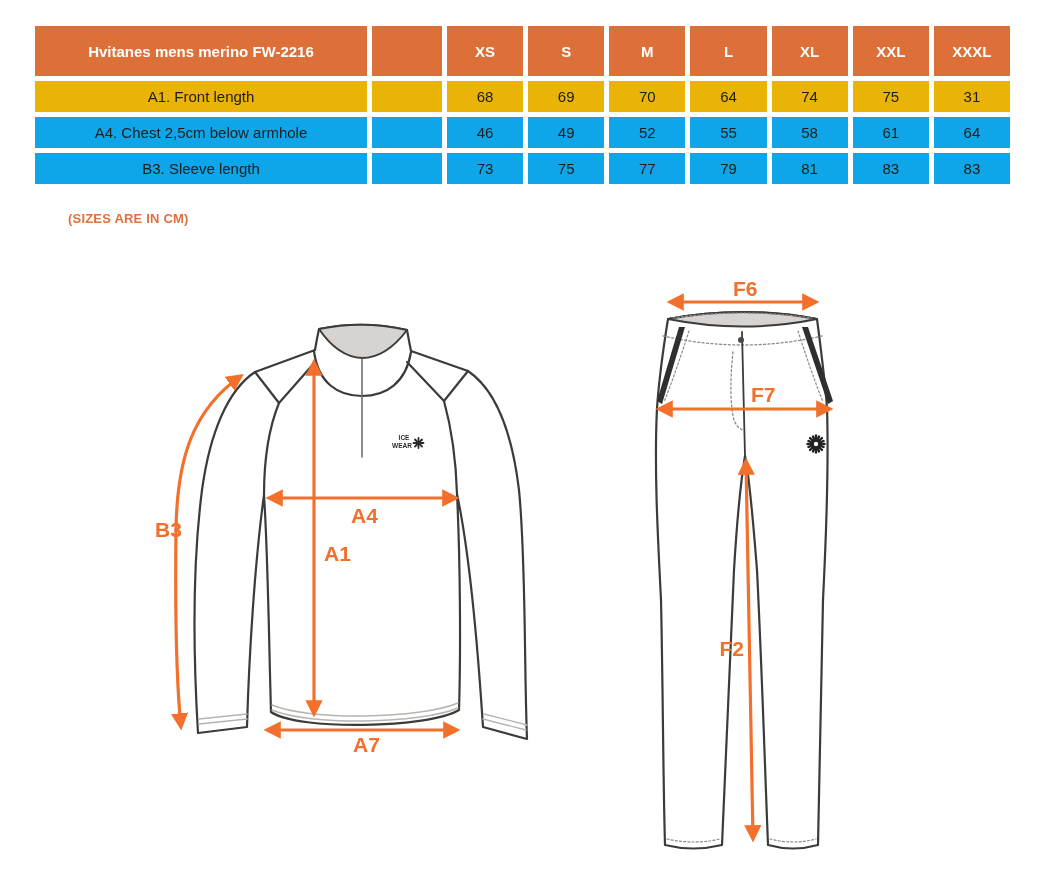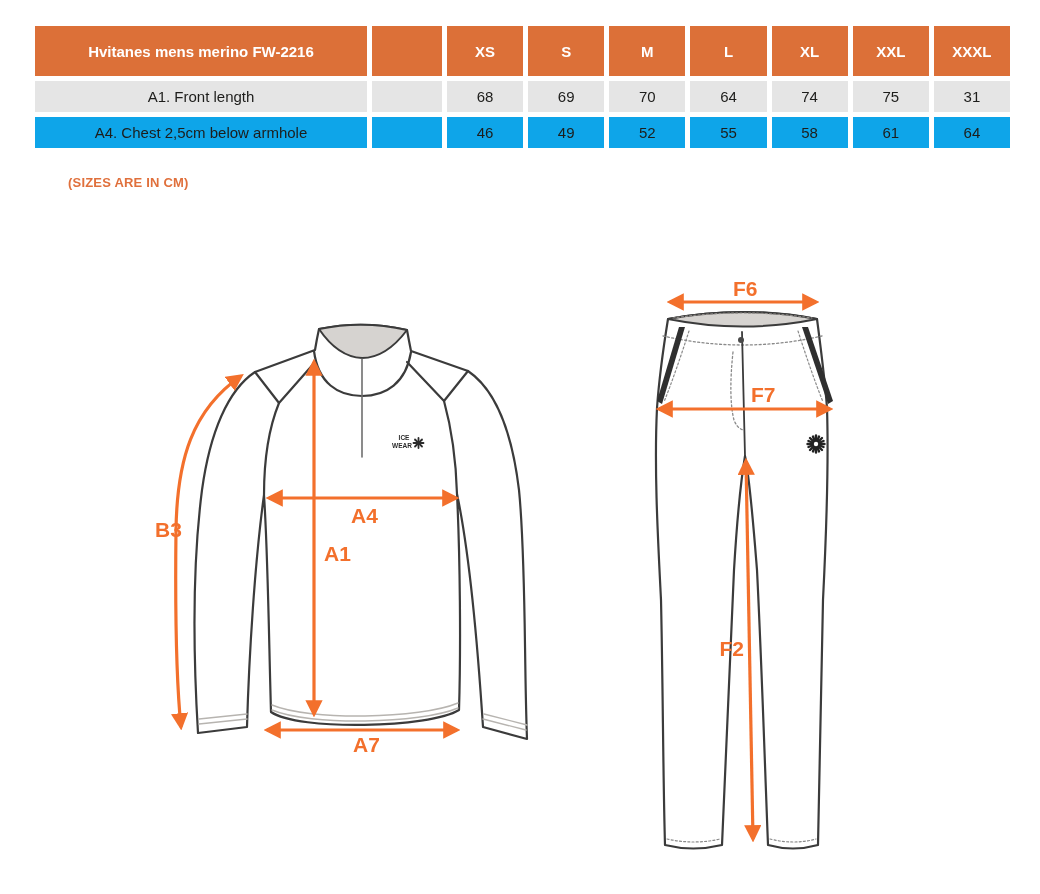--- a/index.html
+++ b/index.html
@@ -24,21 +24,21 @@
     overflow:hidden;
     white-space:nowrap;
   }
   table.size-table th{
     background:#DC7038;
     color:#ffffff;
     font-weight:bold;
     height:50px;
   }
   table.size-table td{height:31px;color:#1d1d1b;}
-  tr.row-dark td{background:#e5e5e5;}
+  tr.row-dark td{background:#eab308;}
   tr.row-light td{background:#0ea5e9;}
   th.label-cell, td.label-cell{
     text-align:left;
     padding-left:32px;
   }
   col.c-label{width:332px;}
   col.c-spacer{width:70px;}
   
   .sizes-note{
     margin:22px 0 0 68px;
@@ -104,20 +104,31 @@
     <tr class="row-light">
       <td class="label-cell">A4. Chest 2,5cm below armhole</td>
       <td></td>
       <td>46</td>
       <td>49</td>
       <td>52</td>
       <td>55</td>
       <td>58</td>
       <td>61</td>
       <td>64</td>
+    </tr>
+    <tr class="row-light">
+      <td class="label-cell">B3. Sleeve length</td>
+      <td></td>
+      <td>73</td>
+      <td>75</td>
+      <td>77</td>
+      <td>79</td>
+      <td>81</td>
+      <td>83</td>
+      <td>83</td>
     </tr>
   </tbody>
 </table>
 
 <div class="sizes-note">(SIZES ARE IN CM)</div>
 
 <svg class="diagram" width="1040" height="626" viewBox="0 268 1040 626">
   <defs>
     <marker id="ah" viewBox="0 0 10 10" refX="8" refY="5" markerWidth="5.4" markerHeight="5.4" orient="auto-start-reverse">
       <path d="M0,0 L10,5 L0,10 z" fill="#F3702C"></path>

